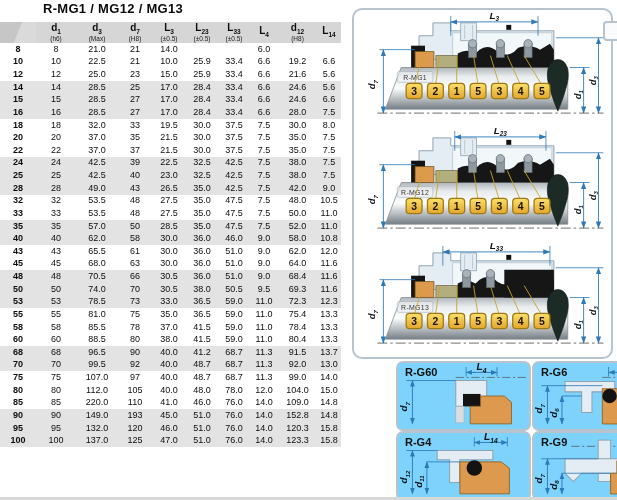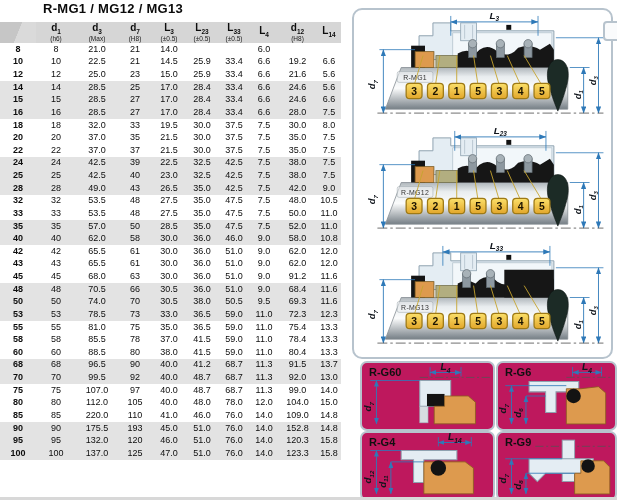--- a/index.html
+++ b/index.html
@@ -40,21 +40,21 @@
     position:absolute;left:352px;top:8px;width:257px;height:347px;
     border:2px solid #b7c3cd;border-radius:10px;background:#fff;
   }
   .tab{
     position:absolute;left:603px;top:21px;width:16px;height:16px;
     border:2px solid #b7c3cd;border-radius:4px;background:#fafbfc;
   }
   .dia{position:relative;width:100%;height:115px;}
   .dia svg{position:absolute;left:0;top:0;width:100%;height:100%;}
   .panel{
-    position:absolute;border:2px solid #b7c3cd;border-radius:7px;background:#be185d;
+    position:absolute;border:2px solid #b7c3cd;border-radius:7px;background:#7dd3fc;margin-left:36px;
   }
   .panel .ptitle{
     position:absolute;left:7px;top:3px;font-size:11px;font-weight:bold;color:#101010;
   }
   .panel svg{position:absolute;left:0;top:0;width:100%;height:100%;}
   #p0{left:360px;top:361px;width:131px;height:66px;}
   #p1{left:496px;top:361px;width:117px;height:66px;text-decoration:underline;}
   #p2{left:360px;top:431px;width:131px;height:66px;}
   #p3{left:496px;top:431px;width:117px;height:66px;}
   .bottomstrip{
@@ -130,21 +130,21 @@
         <td></td>
         <td>6.0</td>
         <td></td>
         <td></td>
       </tr>
       <tr>
         <td class="rl">10</td>
         <td>10</td>
         <td>22.5</td>
         <td>21</td>
-        <td>14.5</td>
+        <td>10.0</td>
         <td>25.9</td>
         <td>33.4</td>
         <td>6.6</td>
         <td>19.2</td>
         <td>6.6</td>
       </tr>
       <tr>
         <td class="rl">12</td>
         <td>12</td>
         <td>25.0</td>
@@ -306,53 +306,41 @@
         <td>62.0</td>
         <td>58</td>
         <td>30.0</td>
         <td>36.0</td>
         <td>46.0</td>
         <td>9.0</td>
         <td>58.0</td>
         <td>10.8</td>
       </tr>
       <tr>
-        <td class="rl">42</td>
-        <td>42</td>
-        <td>65.5</td>
-        <td>61</td>
-        <td>30.0</td>
-        <td>36.0</td>
-        <td>51.0</td>
-        <td>9.0</td>
-        <td>62.0</td>
-        <td>12.0</td>
-      </tr>
-      <tr>
         <td class="rl">43</td>
         <td>43</td>
         <td>65.5</td>
         <td>61</td>
         <td>30.0</td>
         <td>36.0</td>
         <td>51.0</td>
         <td>9.0</td>
         <td>62.0</td>
         <td>12.0</td>
       </tr>
       <tr>
         <td class="rl">45</td>
         <td>45</td>
         <td>68.0</td>
         <td>63</td>
         <td>30.0</td>
         <td>36.0</td>
         <td>51.0</td>
         <td>9.0</td>
-        <td>91.2</td>
+        <td>64.0</td>
         <td>11.6</td>
       </tr>
       <tr class="band">
         <td class="rl">48</td>
         <td>48</td>
         <td>70.5</td>
         <td>66</td>
         <td>30.5</td>
         <td>36.0</td>
         <td>51.0</td>
@@ -476,21 +464,21 @@
         <td>41.0</td>
         <td>46.0</td>
         <td>76.0</td>
         <td>14.0</td>
         <td>109.0</td>
         <td>14.8</td>
       </tr>
       <tr class="band">
         <td class="rl">90</td>
         <td>90</td>
-        <td>175.5</td>
+        <td>149.0</td>
         <td>193</td>
         <td>45.0</td>
         <td>51.0</td>
         <td>76.0</td>
         <td>14.0</td>
         <td>152.8</td>
         <td>14.8</td>
       </tr>
       <tr class="band">
         <td class="rl">95</td>

